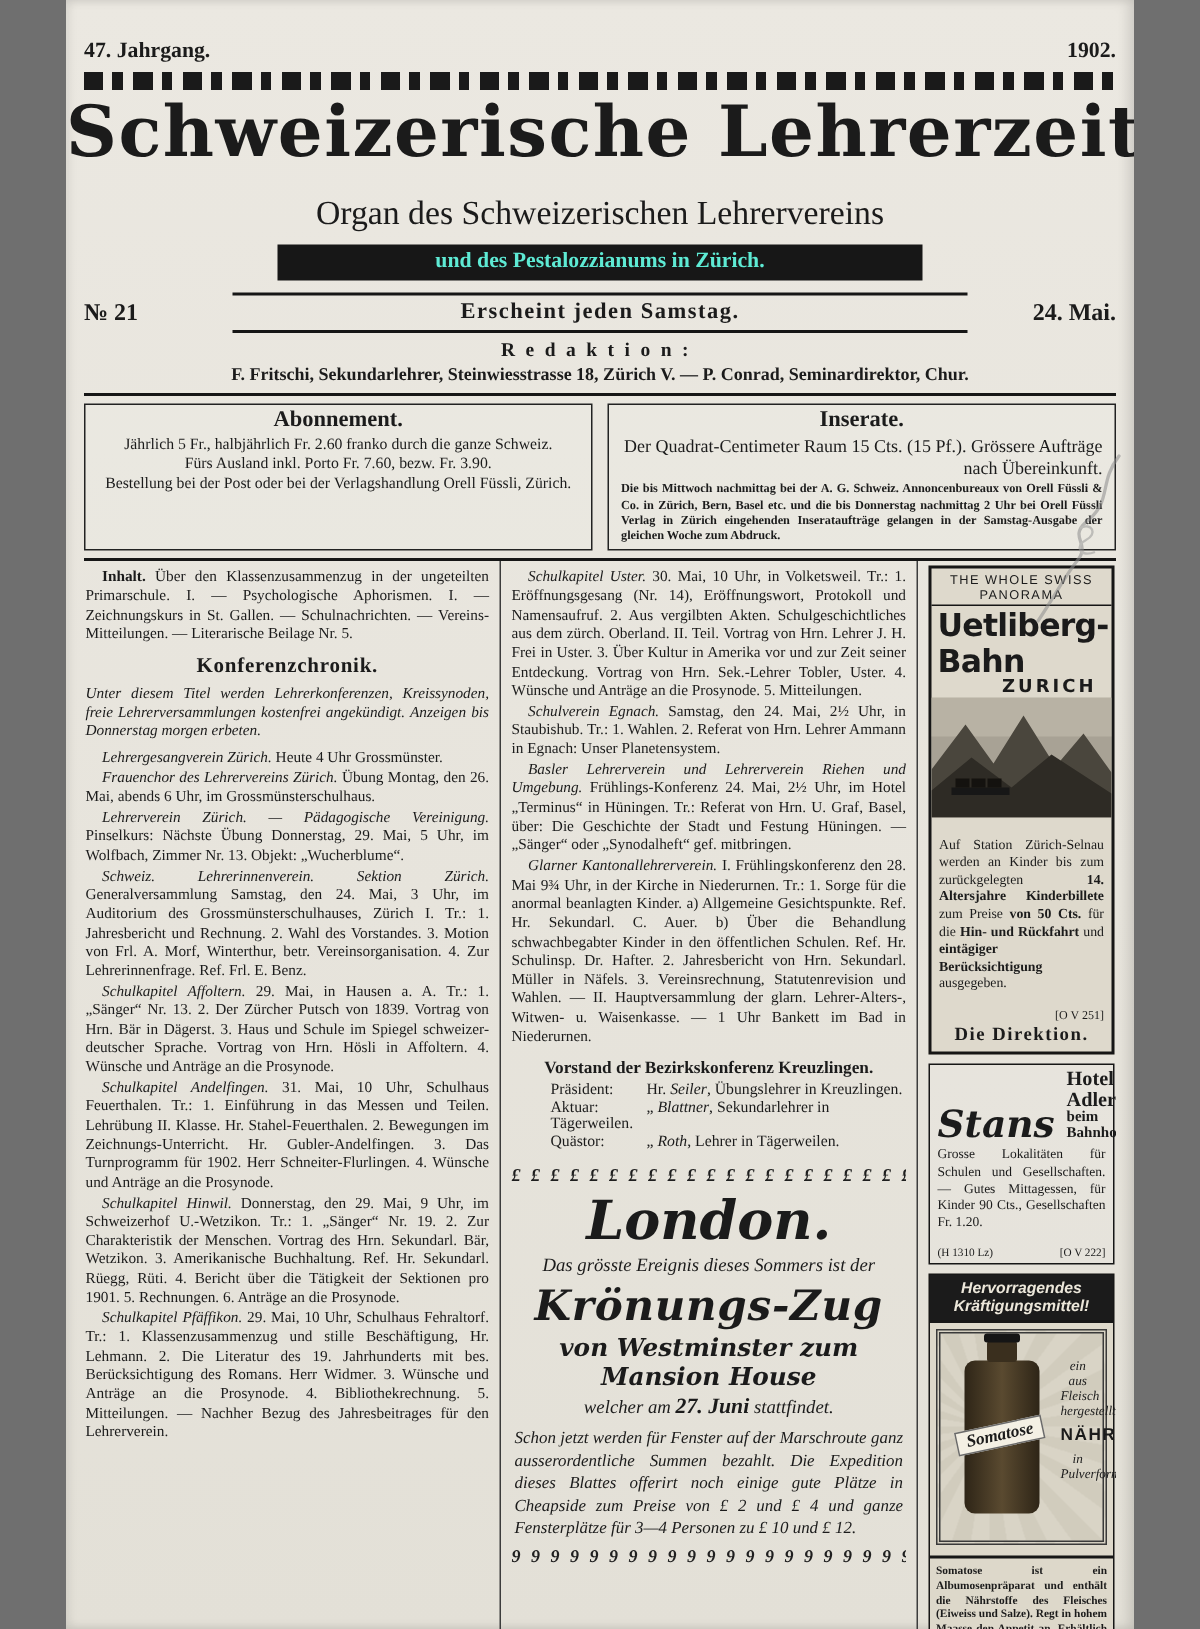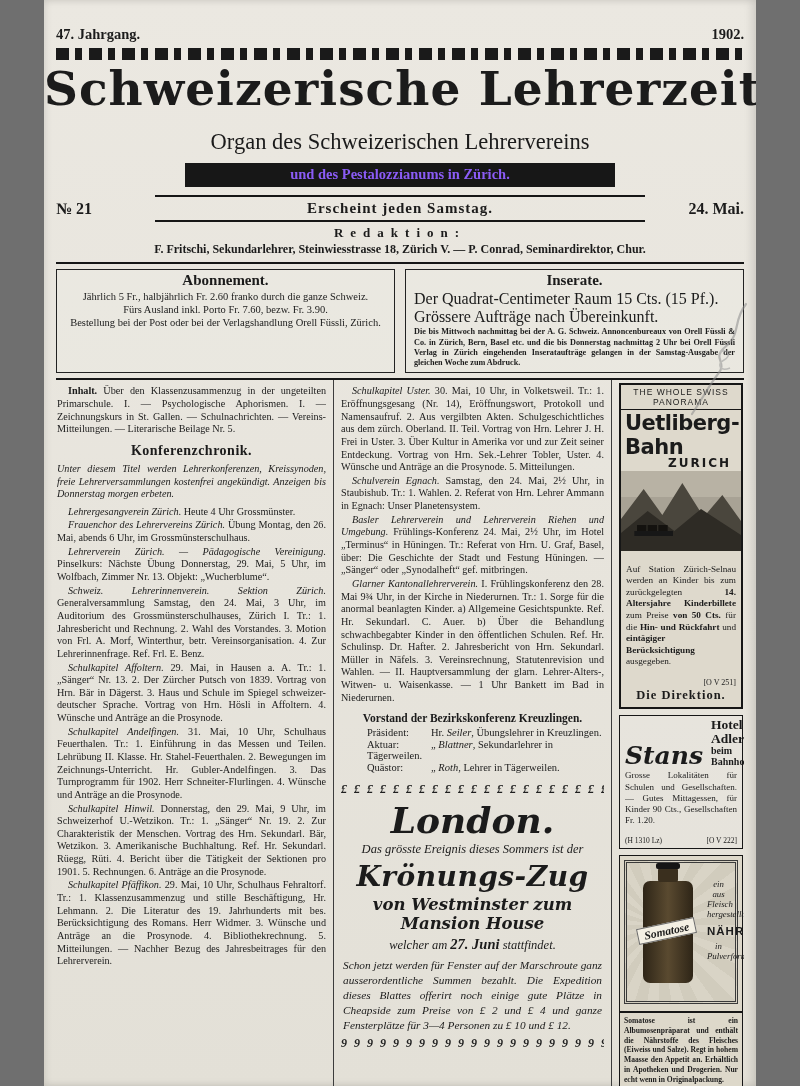--- a/index.html
+++ b/index.html
@@ -11,36 +11,36 @@
     display:flex; flex-direction:column; box-sizing:border-box; overflow:hidden;
     box-shadow: inset -4px 0 8px rgba(0,0,0,0.12), inset 3px 0 6px rgba(0,0,0,0.06);
   }
   
   .top-row { display:flex; justify-content:space-between; padding:26px 12px 0; font-weight:bold; font-size:14.5px; }
   .squares-bar { height:12px; margin:5px 12px 0;
     background-image:repeating-linear-gradient(90deg,#1a1a1a 0 13px, transparent 13px 19px, #1a1a1a 19px 26px, transparent 26px 33px); }
   .masthead { margin:4px 0 0; text-align:center; font-family:"DejaVu Serif", serif; font-weight:700;
     font-size:47px; line-height:1.05; letter-spacing:1px; white-space:nowrap; }
   .subtitle1 { text-align:center; font-size:22.5px; margin-top:16px; }
-  .subtitle2 { width:430px; margin:8px auto 0; background:#171717; color:#8b5cf6; text-align:center;
+  .subtitle2 { width:430px; margin:8px auto 0; background:#171717; color:#5eead4; text-align:center;
     font-weight:bold; font-size:14.5px; padding:3px 0 4px; }
   .issue-row { display:flex; align-items:center; margin:8px 12px 0; }
   .issue-no { font-weight:bold; font-size:16px; width:95px; }
   .erscheint { flex:1; text-align:center; font-weight:bold; font-size:15px; letter-spacing:1px;
     border-top:2px solid #161616; border-bottom:2px solid #161616; padding:3px 0; margin:0 4px; }
   .issue-date { font-weight:bold; font-size:16px; width:95px; text-align:right; }
   .redaktion { text-align:center; border-bottom:2px solid #161616; margin:0 12px; padding:3px 0 5px; }
   .red-heading { font-weight:bold; font-size:13px; letter-spacing:7px; }
   .red-line { font-size:12px; margin-top:1px; font-weight:bold; }
   
   .info-boxes { display:flex; gap:10px; margin:5px 12px 0; }
   .box { flex:1; border:1px solid #222; padding:2px 8px 4px; background:rgba(255,255,255,0.08); }
   .box-title { text-align:center; font-weight:bold; font-size:15px; }
   .abo p { font-size:10.5px; text-align:center; margin:2px 0; }
-  .ins-line1 { font-size:16px; text-align:left; margin:1px 0; }
+  .ins-line1 { font-size:12px; text-align:right; margin:1px 0; }
   .ins-line2 { font-size:8.2px; font-weight:bold; text-align:justify; margin:1px 0 0; line-height:1.25; }
   
   .main { display:flex; margin:5px 12px 0; border-top:2px solid #161616; flex:1; overflow:hidden; }
   .col { box-sizing:border-box; overflow:hidden; }
   .col1 { width:278px; border-right:1px solid #3c3c3c; padding:5px 7px 0 1px; }
   .col2 { width:278px; border-right:1px solid #3c3c3c; padding:5px 7px 0 7px; }
   .col3 { flex:1; padding:3px 1px 0 7px; }
   .entry { font-size:10.2px; line-height:1.24; text-align:justify; text-indent:11px; margin:0 0 1px; }
   .entry .lead { font-style:italic; }
   .entry.inhalt .lead { font-weight:bold; font-style:normal; }
@@ -228,20 +228,21 @@
           </span>
         </div>
         <p class="stans-body">Grosse Lokalitäten für Schulen und Gesellschaften. — Gutes Mittagessen, für Kinder 90 Cts., Gesellschaften Fr. 1.20.</p>
         <div class="stans-refs">
           <span>(H 1310 Lz)</span>
           <span>[O V 222]</span>
         </div>
       </div>
 
       <div class="ad-som">
+        <div class="som-header">Hervorragendes Kräftigungsmittel!</div>
         <div class="som-mid">
           <div class="bottle">
             <span class="bottle-label">Somatose</span>
           </div>
           <div class="som-side">
             <div class="som-side1">ein aus Fleisch hergestelltes,</div>
             <div class="som-side2">NÄHRMITTEL</div>
             <div class="som-side3">in Pulverform.</div>
           </div>
         </div>

